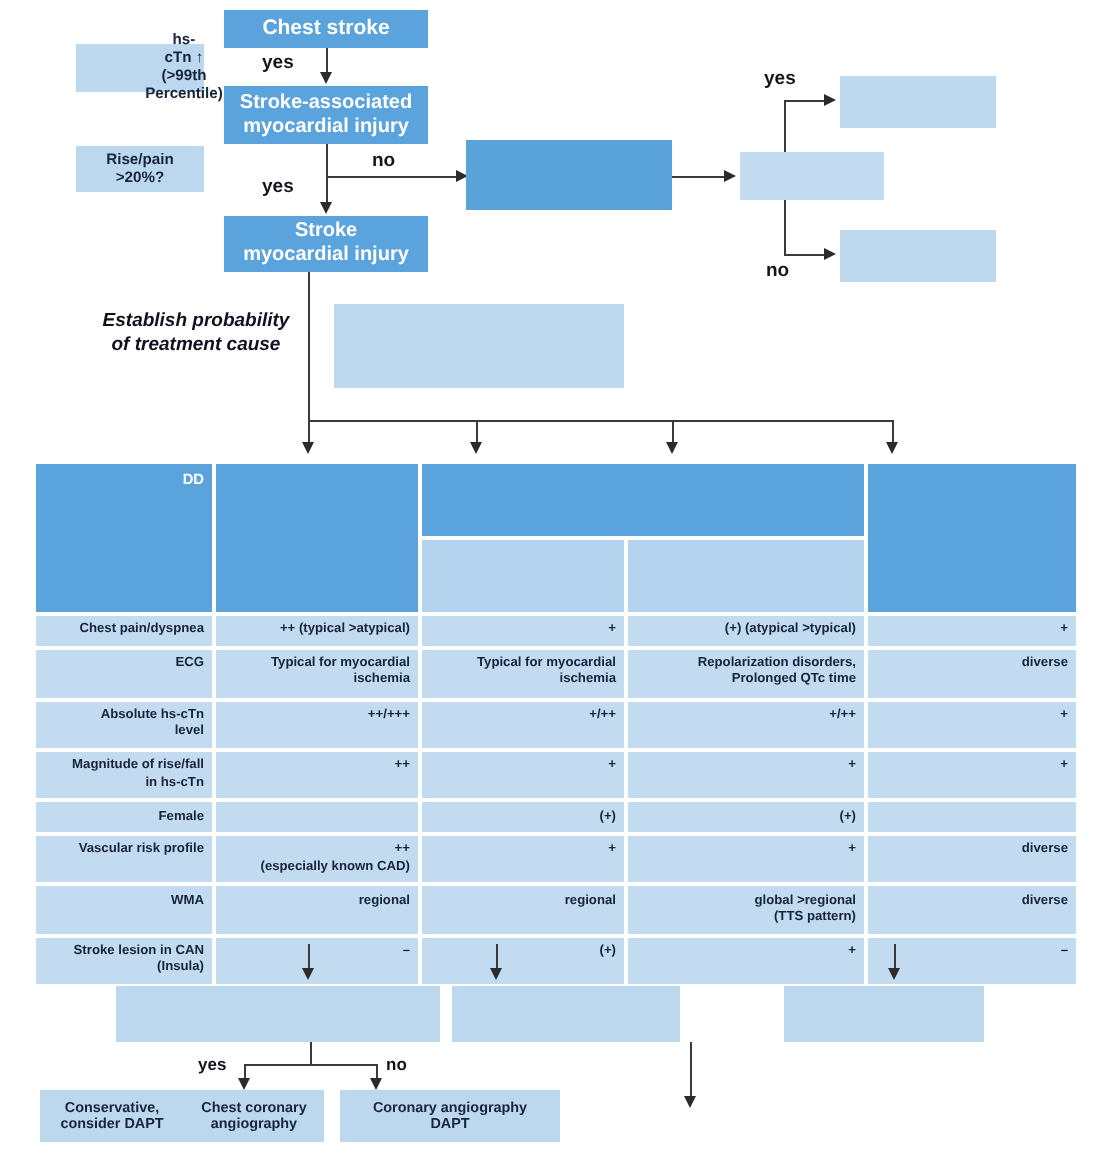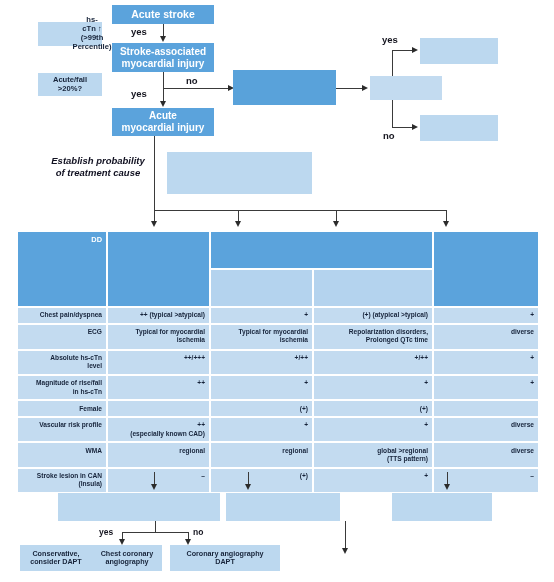--- a/index.html
+++ b/index.html
@@ -60,47 +60,47 @@
 <body>
 
 <div class="canvas">
 
   <div class="box box-light" style="left:38px;top:22px;width:64px;height:24px;flex-direction:column;padding-left:44px;">
     <span>hs-cTn ↑</span>
     <span>(&gt;99th Percentile)</span>
   </div>
 
   <div class="box box-light" style="left:38px;top:73px;width:64px;height:23px;flex-direction:column;">
-    <span>Acute/fall</span>
+    <span>Rise/pain</span>
     <span>&gt;20%?</span>
   </div>
 
   <div class="box box-mid" style="left:112px;top:5px;width:102px;height:19px;">
-    <span>Acute stroke</span>
+    <span>Chest stroke</span>
   </div>
 
   <div class="lbl" style="left:131px;top:26px;">yes</div>
   <div class="vline" style="left:163px;top:24px;height:14px;"></div>
   <div class="arrow-d" style="left:160px;top:36px;"></div>
 
   <div class="box box-mid" style="left:112px;top:43px;width:102px;height:29px;flex-direction:column;font-size:10px;">
     <span>Stroke-associated</span>
     <span>myocardial injury</span>
   </div>
 
   <div class="vline" style="left:163px;top:72px;height:31px;"></div>
   <div class="hline" style="left:163px;top:88px;width:66px;"></div>
   <div class="arrow-r" style="left:228px;top:85px;"></div>
   <div class="lbl" style="left:186px;top:75px;">no</div>
 
   <div class="lbl" style="left:131px;top:88px;">yes</div>
   <div class="arrow-d" style="left:160px;top:101px;"></div>
 
   <div class="box box-mid" style="left:112px;top:108px;width:102px;height:28px;flex-direction:column;font-size:10px;">
-    <span>Acute</span>
+    <span>Stroke</span>
     <span>myocardial injury</span>
   </div>
 
   <div class="box box-dark redacted" style="left:233px;top:70px;width:103px;height:35px;">
     <span></span>
   </div>
 
   <div class="hline" style="left:336px;top:88px;width:28px;"></div>
   <div class="arrow-r" style="left:362px;top:85px;"></div>
 

